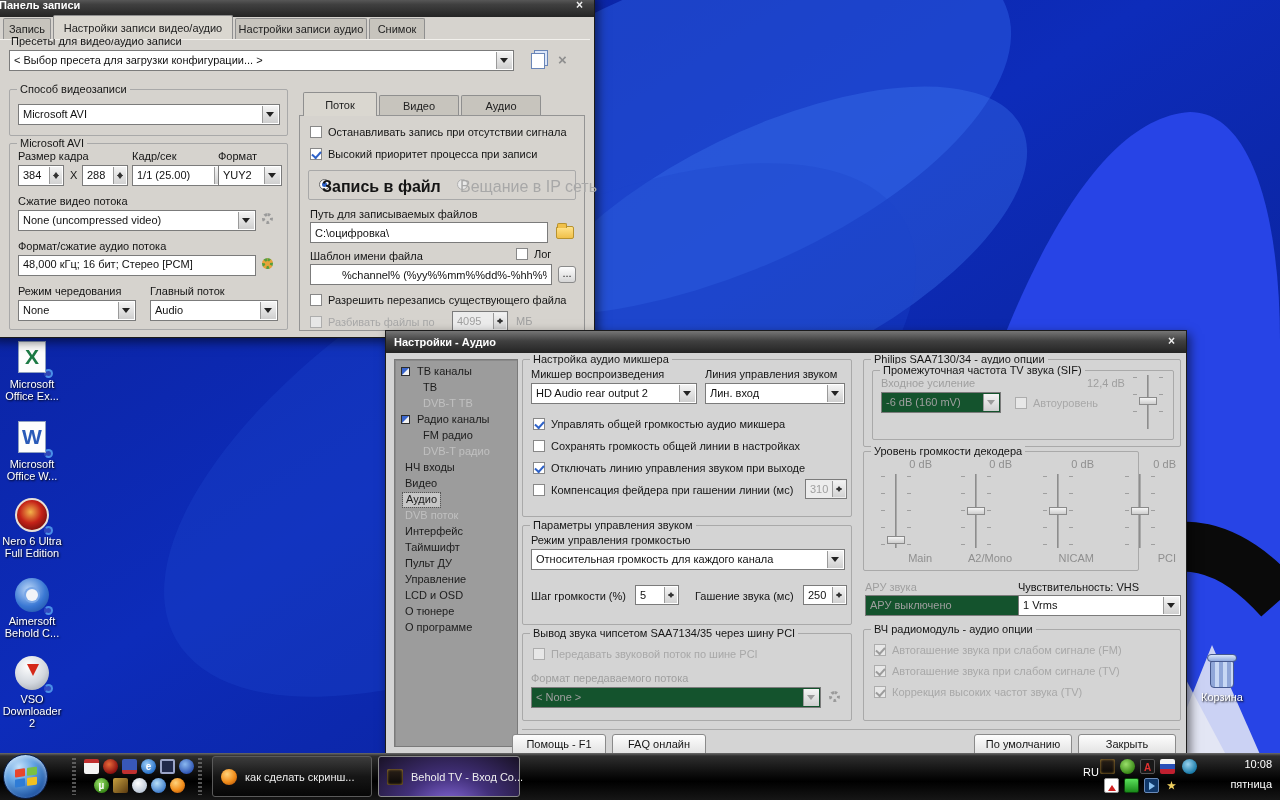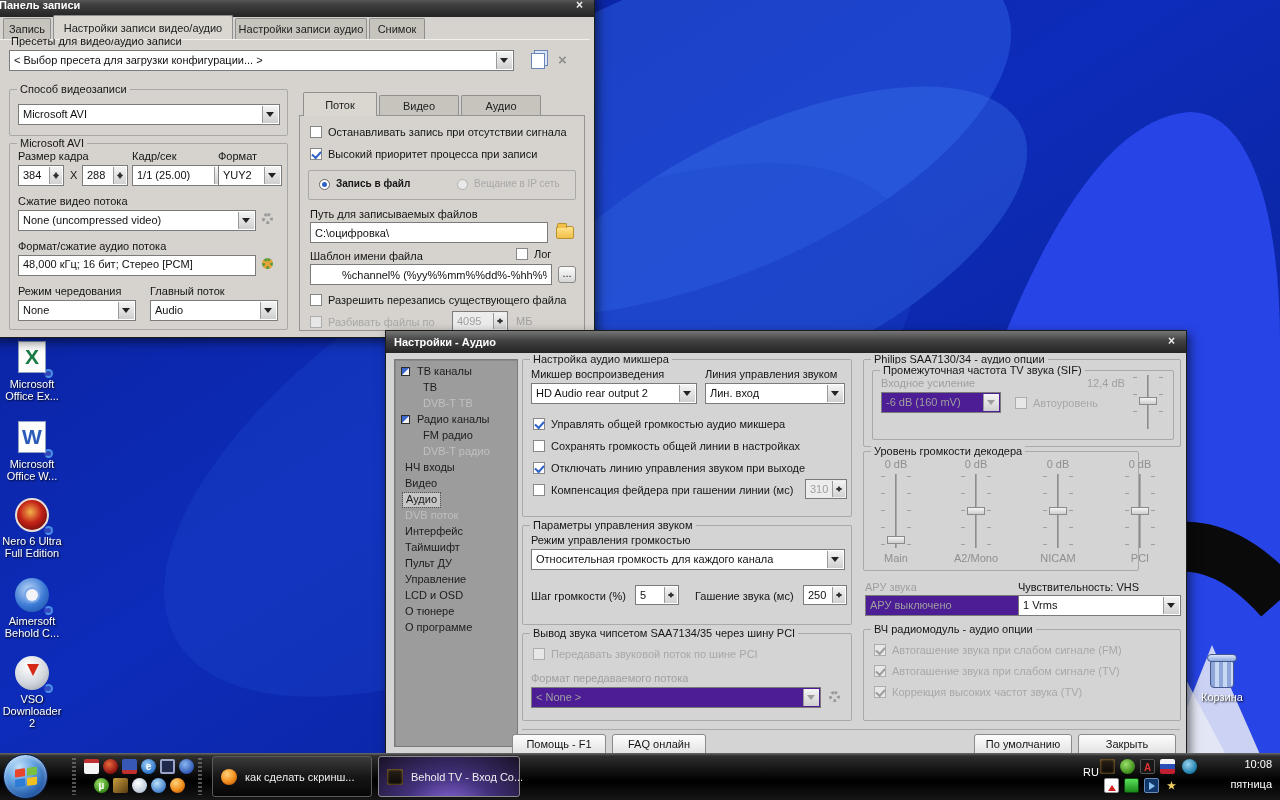--- a/index.html
+++ b/index.html
@@ -15,21 +15,21 @@
 .closebtn{position:absolute;right:6px;top:4px;width:17px;height:15px;color:#efefef;font-size:12px;font-weight:bold;text-align:center;line-height:14px}
 .tab{position:absolute;height:21px;background:#c7c4bd;border:1px solid #8f8f8f;border-bottom:none;font-size:11px;text-align:center;line-height:20px;border-radius:2px 2px 0 0;color:#222;overflow:hidden;white-space:nowrap}
 .tab.active{background:#dad7d0;height:24px;margin-top:-3px;line-height:24px;z-index:3}
 .gb{position:absolute;border:1px solid #a9a9a9;border-radius:2px}
 .gt{position:absolute;top:-7px;left:7px;font-size:11px;background:#d6d3ce;padding:0 3px;white-space:nowrap;color:#151515}
 .aud .gt{background:#d4d4d4}
 .combo{position:absolute;background:#fff;border:1px solid #7b7b7b;height:21px}
 .combo .cv{position:absolute;left:4px;top:3px;right:18px;font-size:11px;white-space:nowrap;overflow:hidden;color:#111}
 .combo .ca{position:absolute;right:1px;top:1px;bottom:1px;width:16px;background:linear-gradient(#f5f5f5,#cfcfcf);border-left:1px solid #9a9a9a}
 .combo .ca::after{content:"";position:absolute;left:3px;top:6px;border:4px solid transparent;border-top:5px solid #222}
-.combo.dis{background:#4c1d95}
+.combo.dis{background:#14532d}
 .combo.dis .cv{color:#9f9f9f}
 .combo.dis .ca::after{border-top-color:#9c9c9c}
 .ti{position:absolute;background:#fff;border:1px solid #7b7b7b;font-size:11px;padding:2px 4px;height:21px;color:#111}
 input.ti{outline:none}
 .spin{position:absolute;height:21px;background:#fff;border:1px solid #7b7b7b}
 .spin .sv{position:absolute;left:4px;top:3px;font-size:11px;color:#111}
 .spin .sb{position:absolute;right:1px;top:1px;bottom:1px;width:13px;background:linear-gradient(#f3f3f3,#d2d2d2);border-left:1px solid #9a9a9a}
 .spin .sb::before{content:"";position:absolute;top:2px;left:3px;border:3px solid transparent;border-bottom:4px solid #333}
 .spin .sb::after{content:"";position:absolute;bottom:2px;left:3px;border:3px solid transparent;border-top:4px solid #333}
 .spin.dis{background:#ececec}
@@ -37,41 +37,41 @@
 .cbrow{position:absolute;height:14px}
 .cb{position:absolute;left:0;top:0;width:12px;height:12px;background:#fff;border:1px solid #888}
 .cb.chk::after{content:"";position:absolute;left:1px;top:2px;width:7px;height:4px;border-left:2px solid #2e62c8;border-bottom:2px solid #2e62c8;transform:rotate(-48deg)}
 .cbrow .ct{position:absolute;left:18px;top:0;font-size:11px;white-space:nowrap;color:#151515}
 .cbrow.dis .ct{color:#a8a8a8}
 .cbrow.dis .cb{background:#e7e7e7;border-color:#adadad}
 .cbrow.dis .cb.chk::after{border-color:#9c9c9c}
 .rrow{position:absolute;height:14px}
 .radio{position:absolute;left:0;top:0;width:11px;height:11px;border:1px solid #666;border-radius:50%;background:#fff}
 .radio.sel::after{content:"";position:absolute;left:2px;top:2px;width:5px;height:5px;border-radius:50%;background:#2e62c8}
-.rrow .rt{position:absolute;left:17px;top:-1px;font-size:10px;white-space:nowrap;color:#151515}
+.rrow .rt{position:absolute;left:3px;top:-1px;font-size:16px;white-space:nowrap;color:#151515}
 .rrow.bold .rt{font-weight:bold}
 .rrow.dis .rt{color:#a8a8a8}
 .rrow.dis .radio{border-color:#b0b0b0;background:#e9e9e9}
 .b97{position:absolute;height:29px;background:linear-gradient(#fdfdfd,#d6d6d6);border:1px solid #8a8a8a;border-radius:3px;font-size:11px;text-align:center;line-height:19px;color:#151515}
 .gear{position:absolute;width:11px;height:11px;border:3px dotted #9a9a9a;border-radius:50%}
 .gear.col{border-color:#5a9e3a;background:#e8a33a}
 .folder{position:absolute;width:18px;height:13px;background:linear-gradient(#ffe28a,#f0c04a);border:1px solid #b8922e;border-radius:2px}
 .folder::before{content:"";position:absolute;left:0;top:-4px;width:8px;height:4px;background:#f0c04a;border:1px solid #b8922e;border-bottom:none;border-radius:2px 2px 0 0}
 .pagesicon{position:absolute;width:14px;height:16px;background:#fff;border:1px solid #6a86b8;box-shadow:3px -3px 0 -1px #dce6f8,3px -3px 0 0 #6a86b8}
 .xgray{position:absolute;font-size:15px;font-weight:bold;color:#8f8f8f}
 
 
 .tree{position:absolute;left:8px;top:28px;width:124px;height:388px;background:#9c9c9c;border:1px solid #7a7a7a;box-shadow:inset 1px 1px 0 #8a8a8a}
 .titem{position:absolute;font-size:11px;white-space:nowrap;color:#1c1c1c;height:14px;line-height:13px}
 .titem.dis{color:#c0c0c0}
 .titem.sel{background:#c6c6c6;outline:1px dotted #555;padding:0 3px}
 .tcb{position:absolute;width:9px;height:9px;border:1px solid #2c2c2c;background:linear-gradient(135deg,#3a66cc 48%,#f2f2f2 52%)}
 
 
-.sldcol{position:absolute;width:72px;text-align:center}
+.sldcol{position:absolute;width:72px;text-align:right}
 .sldcol .sdb{font-size:11px;color:#8f8f8f}
 .sld{position:relative;margin:4px auto 0;width:22px;height:74px}
 .sld::before,.sld::after{content:"";position:absolute;top:2px;bottom:2px;width:4px;background:repeating-linear-gradient(#9f9f9f 0 1px,transparent 1px 17px)}
 .sld::before{left:-4px}.sld::after{right:-4px}
 .sld .track{position:absolute;left:10px;top:0;bottom:0;width:2px;background:#a8a8a8;border-left:1px solid #8d8d8d}
 .sld .thumb{position:absolute;left:2px;width:18px;height:8px;background:linear-gradient(#f5f5f5,#cdcdcd);border:1px solid #8a8a8a}
 .sldcol .snm{font-size:11px;color:#8f8f8f;margin-top:4px}
 
 
 .dicon{position:absolute;width:64px;text-align:center}

